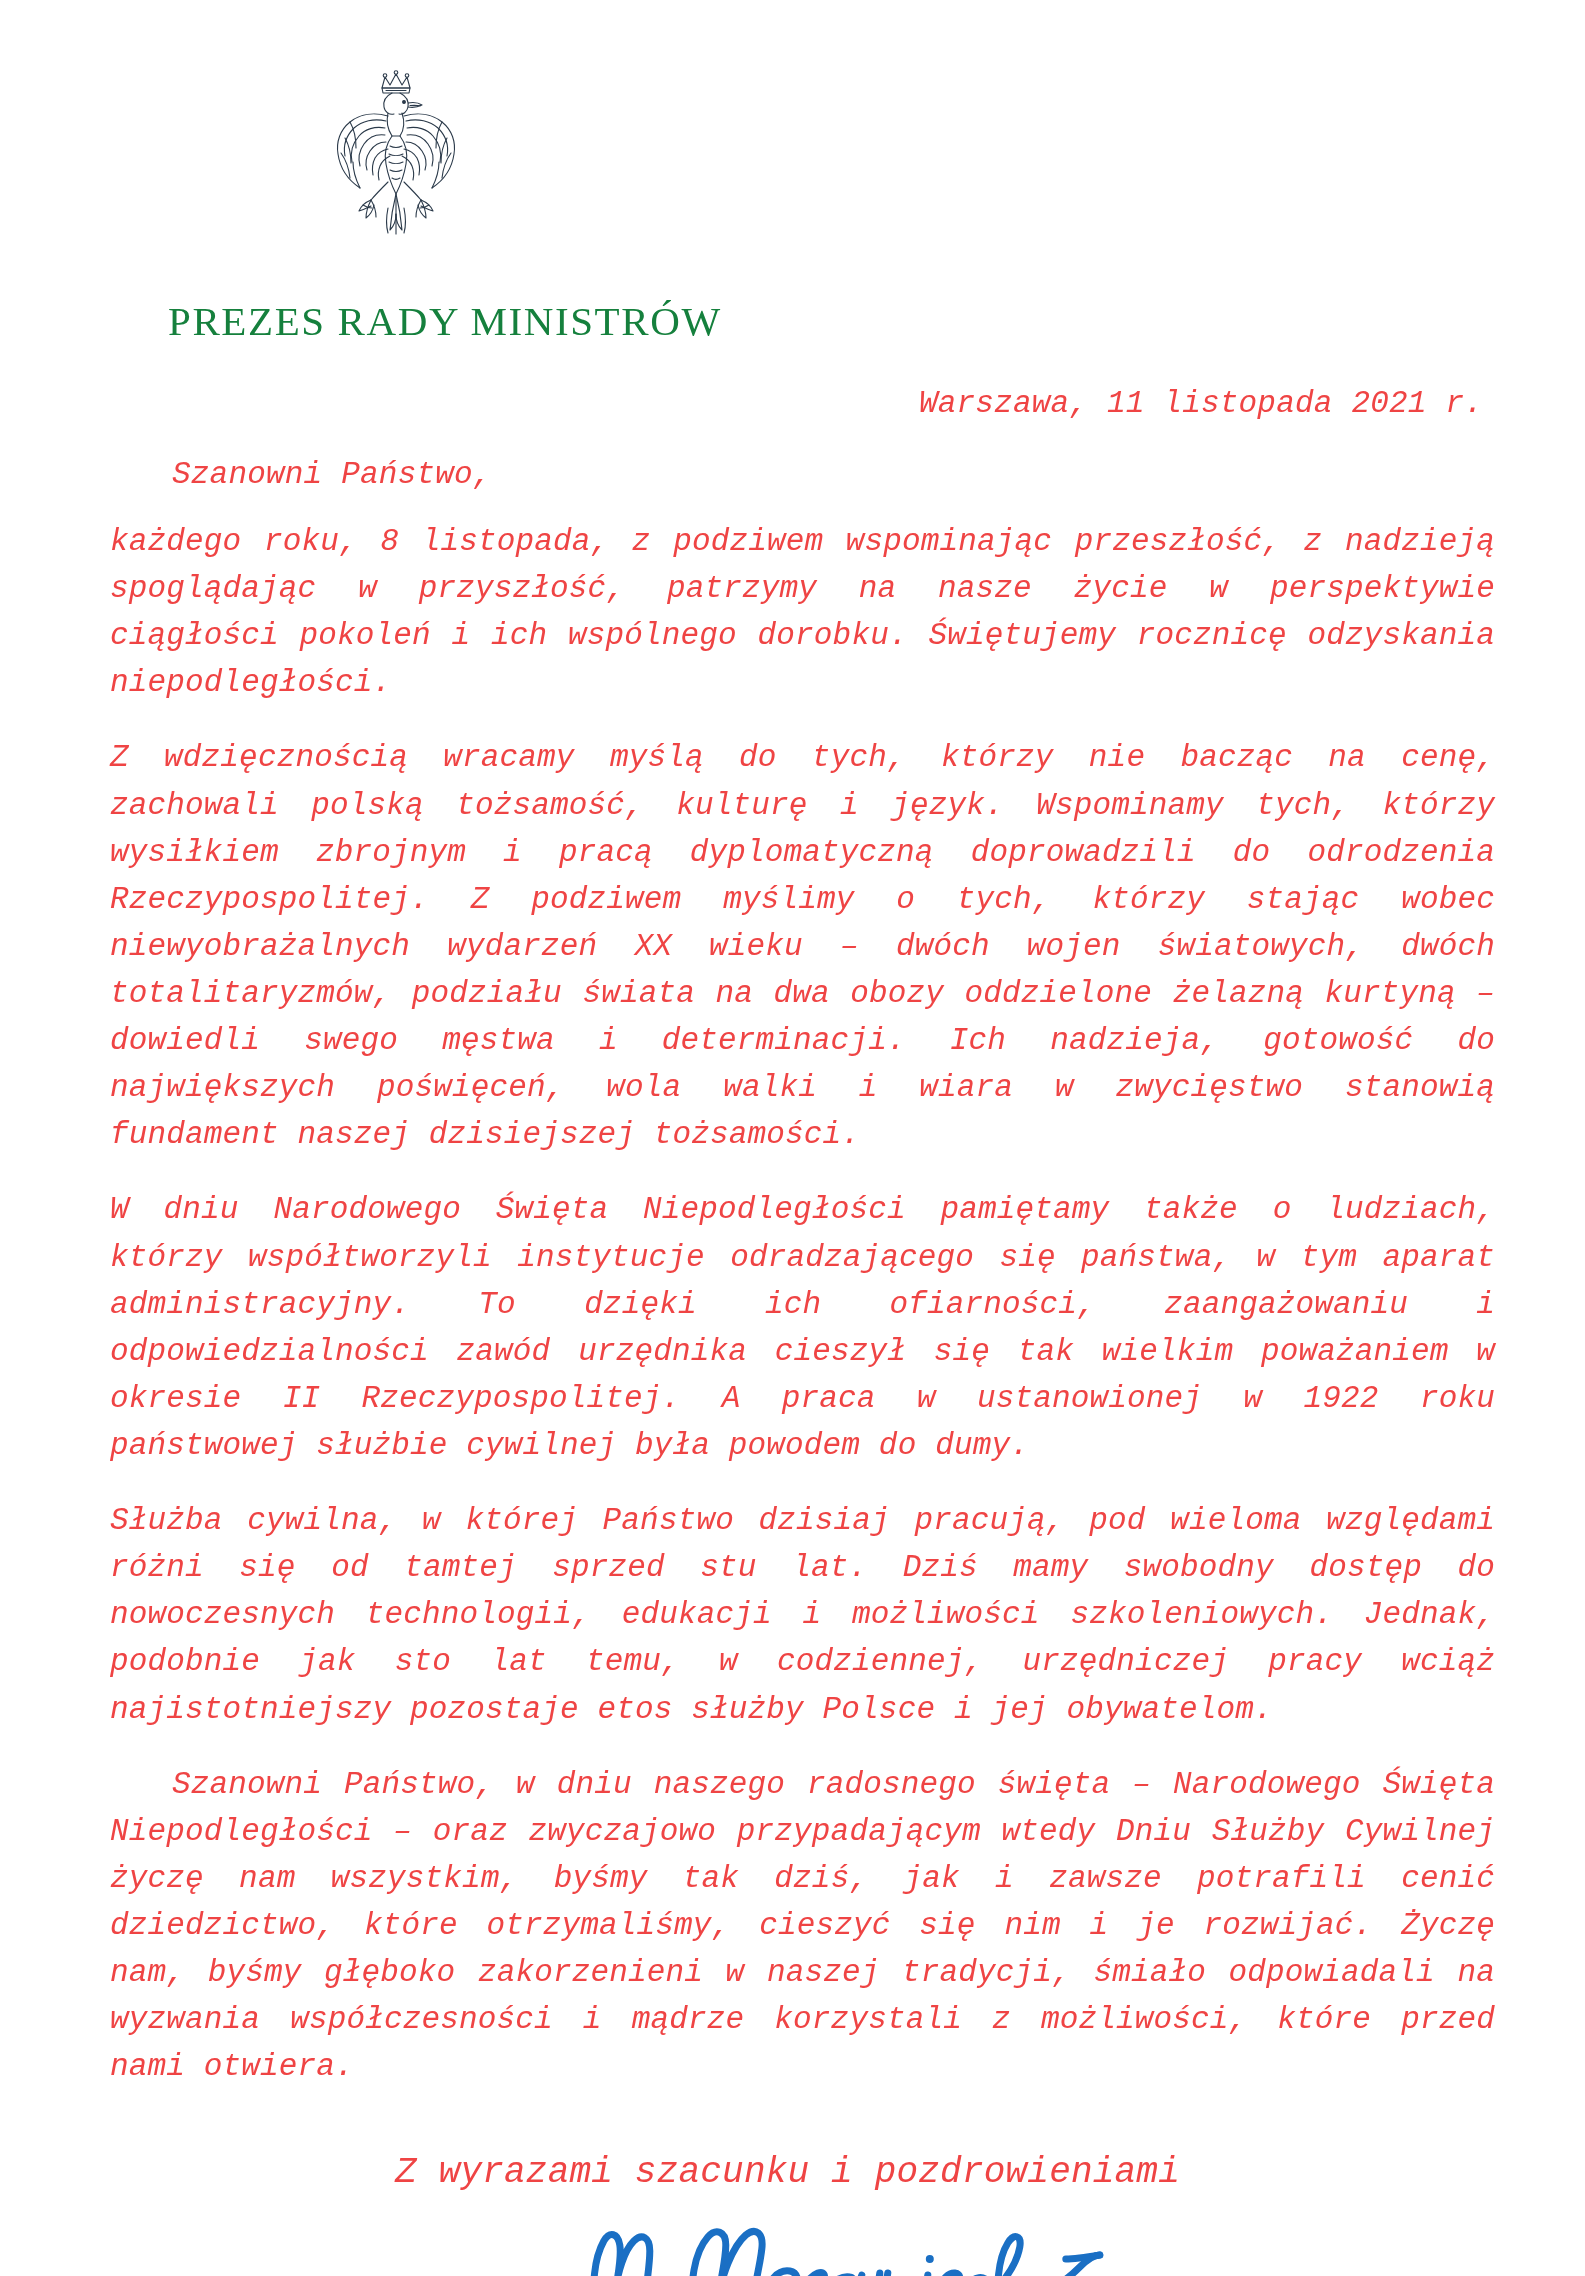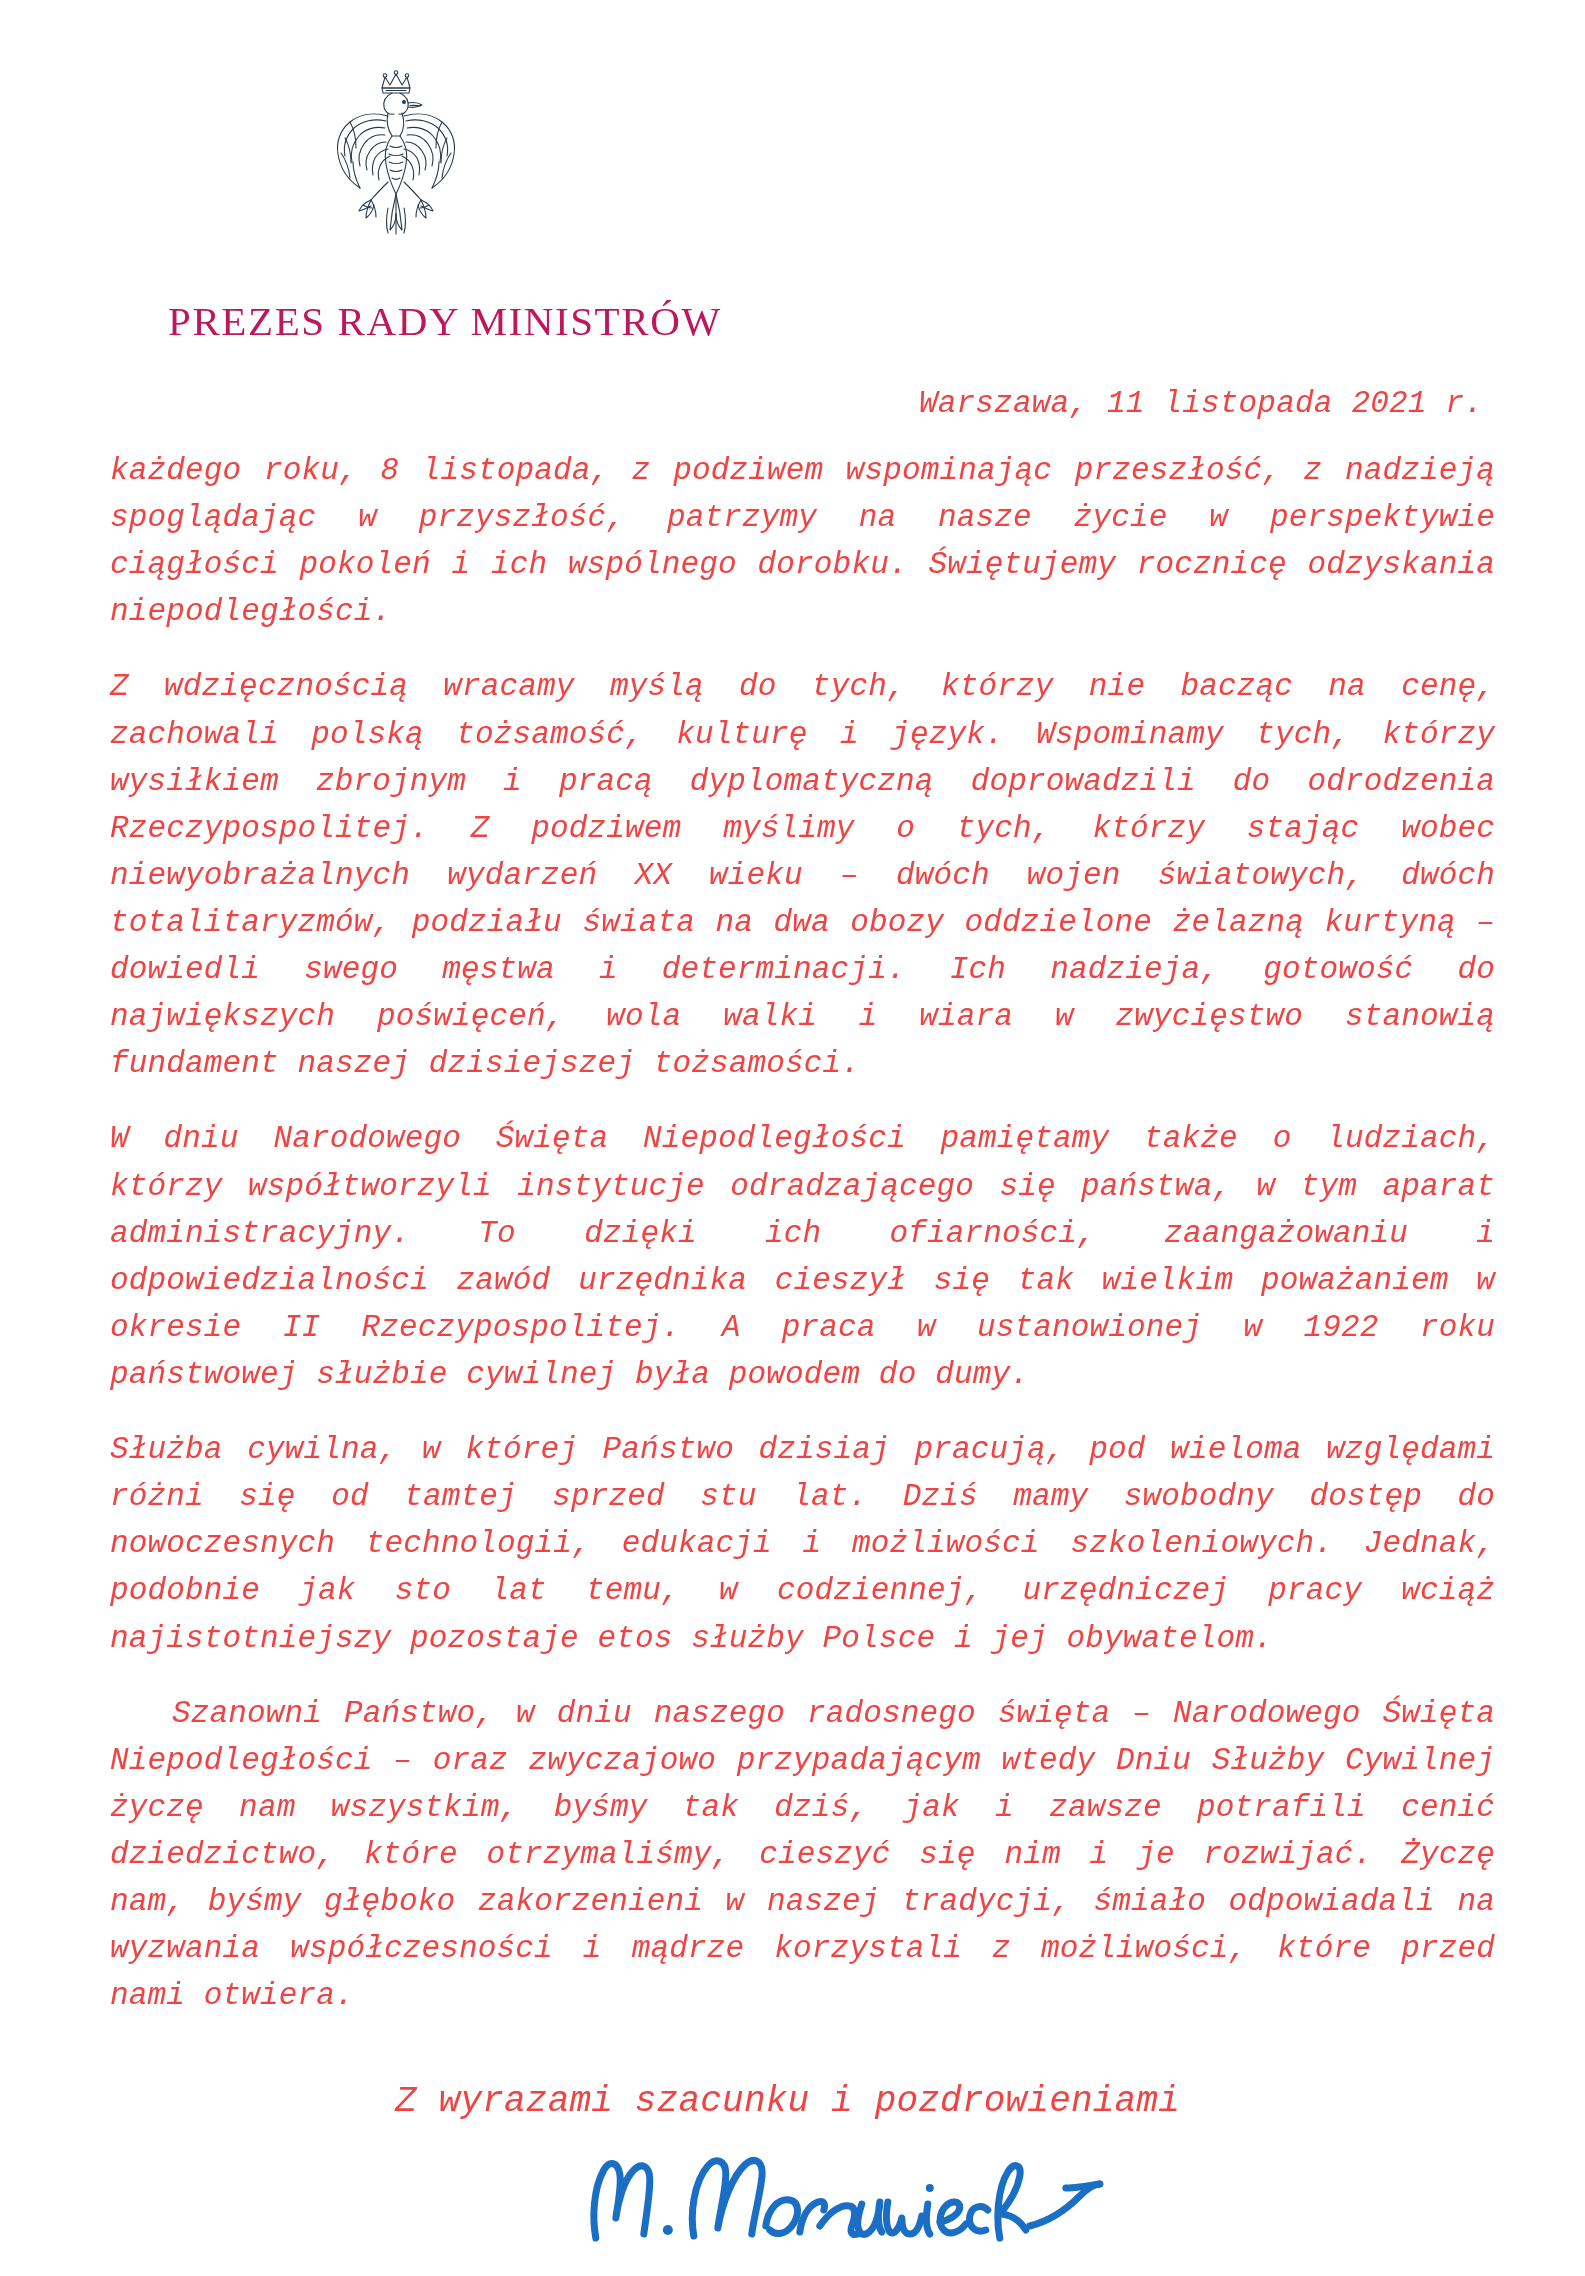--- a/index.html
+++ b/index.html
@@ -35,21 +35,21 @@
   }
   .emblem svg { display: block; width: 100%; height: 100%; }
 
   .org-title {
     position: absolute;
     left: 168px;
     top: 297px;
     font-family: "Liberation Serif", "DejaVu Serif", serif;
     font-size: 41px;
     letter-spacing: 1.6px;
-    color: #be185d;
+    color: #15803d;
     white-space: nowrap;
     font-weight: 400;
   }
 
   
   .letter-body {
     position: absolute;
     left: 110px;
     top: 380px;
     width: 1385px;
@@ -195,20 +195,21 @@
       </svg>
     </div>
 
     <div class="org-title">PREZES RADY MINISTRÓW</div>
   </div>
 
   <div class="letter-body">
 
     <div class="place-date">Warszawa, 11 listopada 2021 r.</div>
 
+    <div class="salutation">Szanowni Państwo,</div>
 
     <p class="para first">każdego roku, 8 listopada, z podziwem wspominając przeszłość, z nadzieją spoglądając w przyszłość, patrzymy na nasze życie w perspektywie ciągłości pokoleń i ich wspólnego dorobku. Świętujemy rocznicę odzyskania niepodległości.</p>
 
     <p class="para">Z wdzięcznością wracamy myślą do tych, którzy nie bacząc na cenę, zachowali polską tożsamość, kulturę i język. Wspominamy tych, którzy wysiłkiem zbrojnym i pracą dyplomatyczną doprowadzili do odrodzenia Rzeczypospolitej. Z podziwem myślimy o tych, którzy stając wobec niewyobrażalnych wydarzeń XX wieku – dwóch wojen światowych, dwóch totalitaryzmów, podziału świata na dwa obozy oddzielone żelazną kurtyną – dowiedli swego męstwa i determinacji. Ich nadzieja, gotowość do największych poświęceń, wola walki i wiara w zwycięstwo stanowią fundament naszej dzisiejszej tożsamości.</p>
 
     <p class="para">W dniu Narodowego Święta Niepodległości pamiętamy także o ludziach, którzy współtworzyli instytucje odradzającego się państwa, w tym aparat administracyjny. To dzięki ich ofiarności, zaangażowaniu i odpowiedzialności zawód urzędnika cieszył się tak wielkim poważaniem w okresie II Rzeczypospolitej. A praca w ustanowionej w 1922 roku państwowej służbie cywilnej była powodem do dumy.</p>
 
     <p class="para">Służba cywilna, w której Państwo dzisiaj pracują, pod wieloma względami różni się od tamtej sprzed stu lat. Dziś mamy swobodny dostęp do nowoczesnych technologii, edukacji i możliwości szkoleniowych. Jednak, podobnie jak sto lat temu, w codziennej, urzędniczej pracy wciąż najistotniejszy pozostaje etos służby Polsce i jej obywatelom.</p>
 
     <p class="para indented">Szanowni Państwo, w dniu naszego radosnego święta – Narodowego Święta Niepodległości – oraz zwyczajowo przypadającym wtedy Dniu Służby Cywilnej życzę nam wszystkim, byśmy tak dziś, jak i zawsze potrafili cenić dziedzictwo, które otrzymaliśmy, cieszyć się nim i je rozwijać. Życzę nam, byśmy głęboko zakorzenieni w naszej tradycji, śmiało odpowiadali na wyzwania współczesności i mądrze korzystali z możliwości, które przed nami otwiera.</p>

